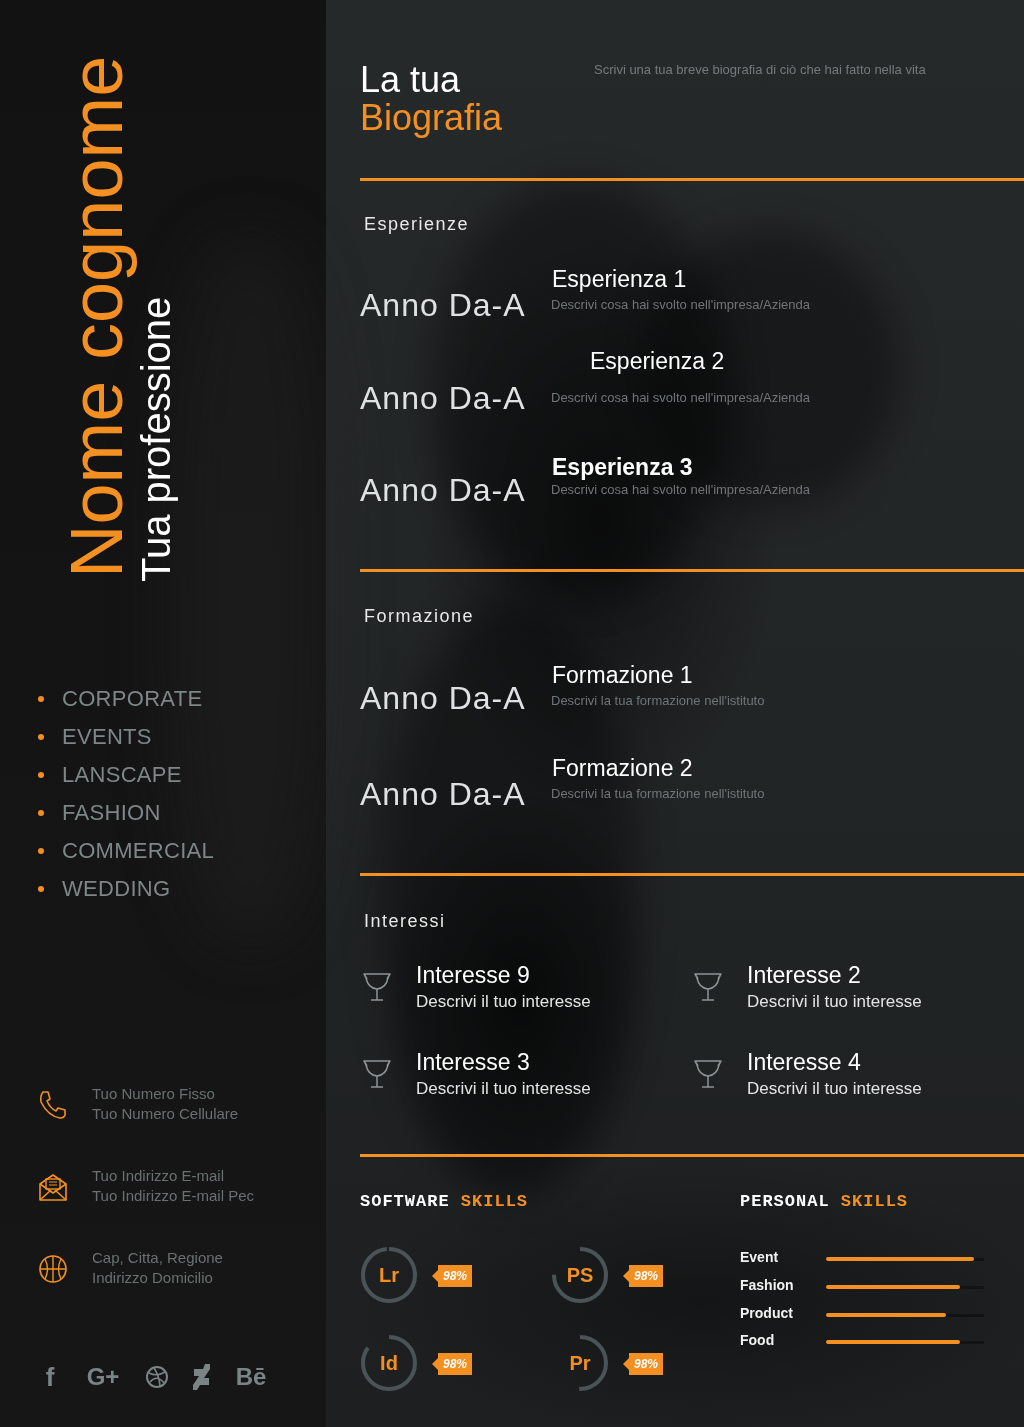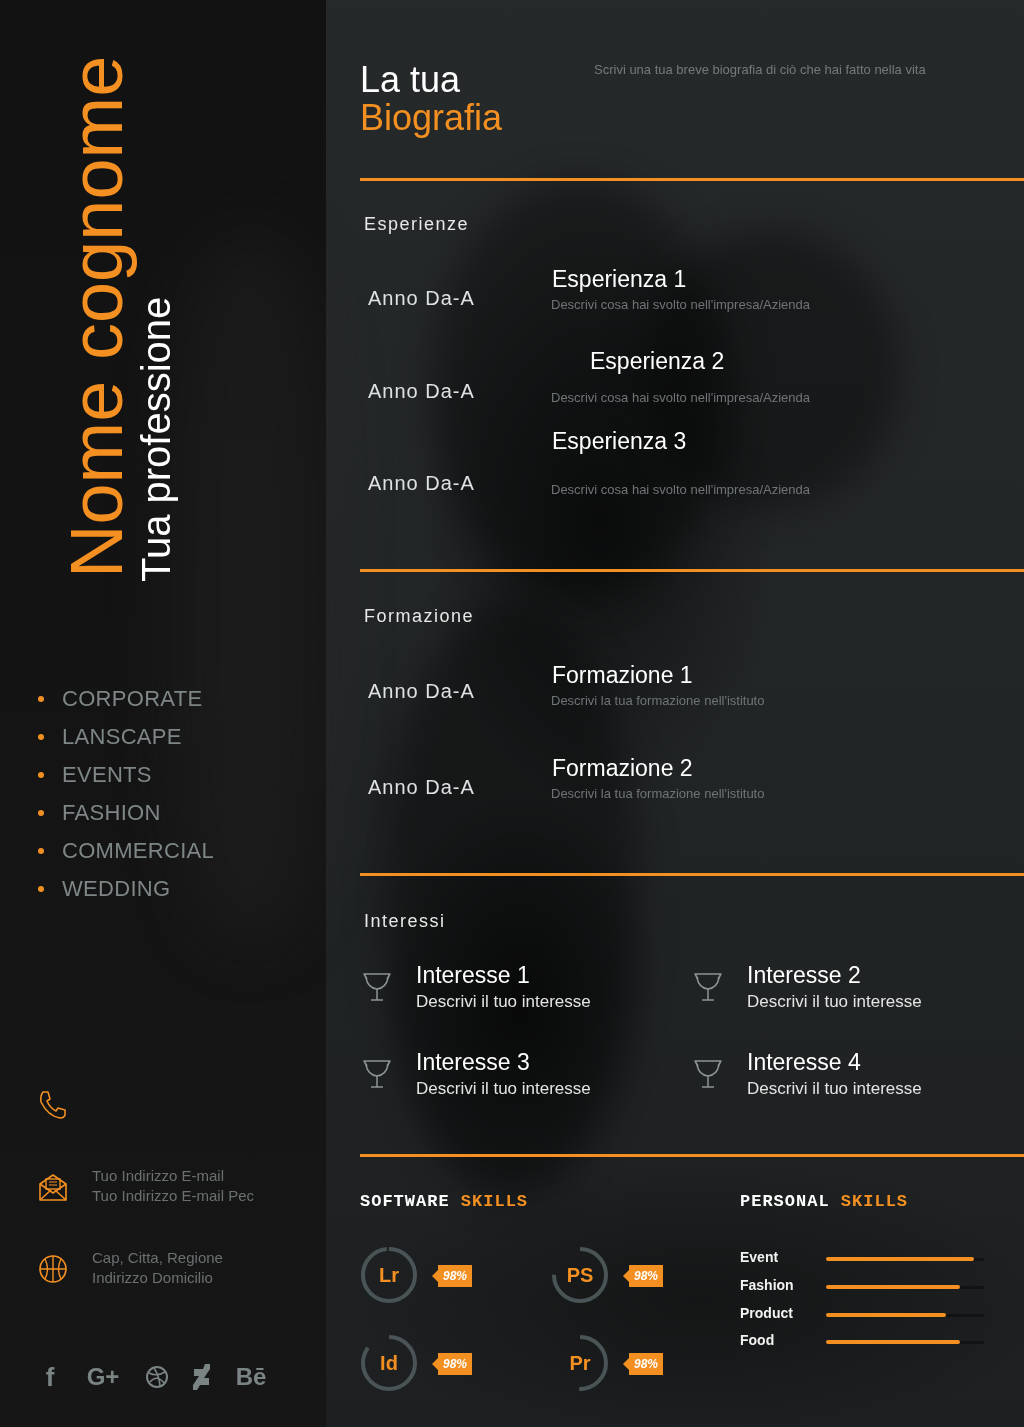--- a/index.html
+++ b/index.html
@@ -54,21 +54,21 @@
 
   .main { position: absolute; left: 360px; top: 0; width: 664px; height: 1427px; z-index: 2; }
   .title1 { position: absolute; left: 0; top: 60px; font-size: 36px; color: #fff; line-height: 40px; }
   .title2 { position: absolute; left: 0; top: 98px; font-size: 36px; color: #f39021; line-height: 40px; }
   .bio { position: absolute; left: 222px; top: 62px; font-size: 13px; color: #747a7b; margin-left: 12px; }
 
   .rule { position: absolute; left: 0; width: 664px; height: 3px; background: #f39021; }
 
   .sec-title { position: absolute; left: 4px; font-size: 18px; color: #e8e8e8; letter-spacing: 1.5px; }
 
-  .row-year { position: absolute; left: 8px; font-size: 20px; color: #dfe2e2; letter-spacing: 1px; }
+  .row-year { position: absolute; left: 0; font-size: 32px; color: #dfe2e2; letter-spacing: 1px; }
   .row-title { position: absolute; left: 192px; font-size: 23px; color: #ffffff; }
   .row-desc { position: absolute; left: 191px; font-size: 13px; color: #6f7576; }
 
   .interest { position: absolute; width: 300px; height: 60px; }
   .interest .trophy { position: absolute; left: 0; top: 8px; width: 34px; height: 34px; }
   .interest .it-title { position: absolute; left: 56px; top: 0; font-size: 23px; color: #fff; }
   .interest .it-desc { position: absolute; left: 56px; top: 30px; font-size: 17px; color: #e4e4e4; }
 
   .skills-title { position: absolute; font-size: 17px; font-weight: bold; letter-spacing: 1px; color: #fff; font-family: Liberation Mono, monospace; }
   .skills-title .acc { color: #f39021; }
@@ -105,45 +105,49 @@
     </div>
     <div class="vert-prof">Tua professione</div>
 
     <ul class="services">
       <li>
           <span class="dot"></span>
           <span class="lbl">CORPORATE</span>
         </li>
       <li>
           <span class="dot"></span>
+          <span class="lbl">EVENTS</span>
+        </li>
+      <li>
+          <span class="dot"></span>
           <span class="lbl">LANSCAPE</span>
-        </li>
-      <li>
-          <span class="dot"></span>
-          <span class="lbl">EVENTS</span>
         </li>
       <li>
           <span class="dot"></span>
           <span class="lbl">FASHION</span>
         </li>
       <li>
           <span class="dot"></span>
           <span class="lbl">COMMERCIAL</span>
         </li>
       <li>
           <span class="dot"></span>
           <span class="lbl">WEDDING</span>
         </li>
     </ul>
 
     <div class="contacts">
       <div class="contact">
         <svg class="ic" viewBox="0 0 34 34">
           <path d="M7 4 L12 4 L14 11 L11 13 Q14 20 20 23 L22 20 L29 22 L29 27 Q28 30 24 30 Q12 28 5 14 Q4 8 7 4 Z" fill="none" stroke="#f39021" stroke-width="1.6" stroke-linejoin="round"></path>
         </svg>
+        <div class="lines">
+          <div>Tuo Numero Fisso</div>
+          <div>Tuo Numero Cellulare</div>
+        </div>
       </div>
       <div class="contact">
         <svg class="ic" viewBox="0 0 34 34">
           <path d="M4 14 L17 5 L30 14 L30 30 L4 30 Z" fill="none" stroke="#f39021" stroke-width="1.6" stroke-linejoin="round"></path>
           <path d="M4 30 L15 20 M30 30 L19 20 M4 14 L17 23 L30 14" fill="none" stroke="#f39021" stroke-width="1.6"></path>
           <rect x="10" y="9" width="14" height="10" fill="none" stroke="#f39021" stroke-width="1.4"></rect>
           <path d="M13 12 H21 M13 15 H21" stroke="#f39021" stroke-width="1.2"></path>
         </svg>
         <div class="lines">
           <div>Tuo Indirizzo E-mail</div>
@@ -195,21 +199,21 @@
       <div class="row-title" style="top:266px;">Esperienza 1</div>
       <div class="row-desc" style="top:297px;">Descrivi cosa hai svolto nell'impresa/Azienda</div>
     </div>
     <div>
       <div class="row-year" style="top:380px;">Anno Da-A</div>
       <div class="row-title" style="top:348px;margin-left:38px;">Esperienza 2</div>
       <div class="row-desc" style="top:390px;">Descrivi cosa hai svolto nell'impresa/Azienda</div>
     </div>
     <div>
       <div class="row-year" style="top:472px;">Anno Da-A</div>
-      <div class="row-title" style="top:428px;">Esperienza 3</div>
+      <div class="row-title" style="top:454px;font-weight:bold;">Esperienza 3</div>
       <div class="row-desc" style="top:482px;">Descrivi cosa hai svolto nell'impresa/Azienda</div>
     </div>
 
     <div class="rule" style="top:569px;"></div>
 
     <div class="sec-title" style="top:606px;">Formazione</div>
     <div>
       <div class="row-year" style="top:680px;">Anno Da-A</div>
       <div class="row-title" style="top:662px;">Formazione 1</div>
       <div class="row-desc" style="top:693px;">Descrivi la tua formazione nell'istituto</div>
@@ -222,21 +226,21 @@
 
     <div class="rule" style="top:873px;"></div>
 
     <div class="sec-title" style="top:911px;">Interessi</div>
 
     <div class="interest" style="left:0;top:962px;">
       <svg class="trophy" viewBox="0 0 34 34">
           <path d="M4 4 H30 L28 8 Q26 18 17 19 Q8 18 6 8 Z M4 4 L7 9 M30 4 L27 9" fill="none" stroke="#8d9495" stroke-width="1.5" stroke-linejoin="round"></path>
           <path d="M17 19 V30 M11 30 H23" stroke="#8d9495" stroke-width="1.5"></path>
         </svg>
-      <div class="it-title">Interesse 1</div>
+      <div class="it-title">Interesse 9</div>
       <div class="it-desc">Descrivi il tuo interesse</div>
     </div>
     <div class="interest" style="left:331px;top:962px;">
       <svg class="trophy" viewBox="0 0 34 34">
           <path d="M4 4 H30 L28 8 Q26 18 17 19 Q8 18 6 8 Z M4 4 L7 9 M30 4 L27 9" fill="none" stroke="#8d9495" stroke-width="1.5" stroke-linejoin="round"></path>
           <path d="M17 19 V30 M11 30 H23" stroke="#8d9495" stroke-width="1.5"></path>
         </svg>
       <div class="it-title">Interesse 2</div>
       <div class="it-desc">Descrivi il tuo interesse</div>
     </div>

